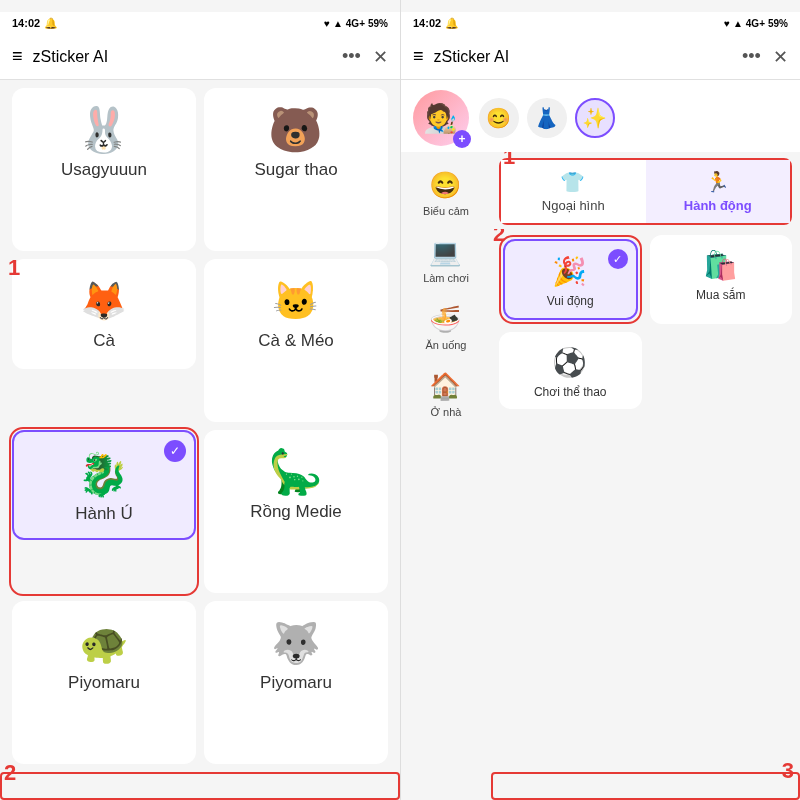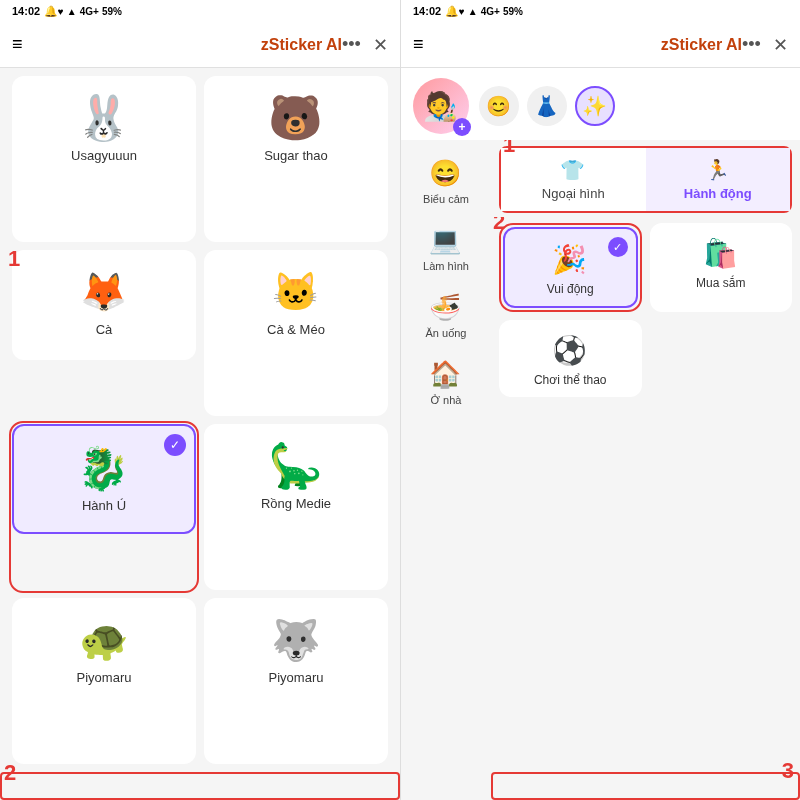--- a/index.html
+++ b/index.html
@@ -23,25 +23,27 @@
     }
 
     .panel + .panel {
       border-left: 1px solid #ddd;
     }
 
     
     .status-bar {
       background: #fff;
       display: flex;
+      justify-content: space-between;
       align-items: center;
       padding: 4px 12px;
       font-size: 11px;
       font-weight: 600;
       height: 22px;
+      margin-top: 12px;
     }
     .status-left { display: flex; align-items: center; gap: 4px; }
     .status-right { display: flex; align-items: center; gap: 3px; font-size: 10px; }
 
     
     .header {
       background: #fff;
       display: flex;
       align-items: center;
       padding: 8px 12px;
@@ -49,23 +51,22 @@
       border-bottom: 1px solid #e0e0e0;
     }
     .header-menu {
       font-size: 18px;
       margin-right: 10px;
       cursor: pointer;
     }
     .header-title {
       flex: 1;
       font-size: 16px;
-      font-weight: 700;
-      color: #c2410c;
-      text-align: right;
+      font-weight: 400;
+      color: #000000;
     }
     .header-dots {
       font-size: 18px;
       margin-right: 12px;
       color: #555;
     }
     .header-close {
       font-size: 18px;
       color: #555;
     }
@@ -115,21 +116,21 @@
       background: #7c4dff;
       border-radius: 50%;
       display: flex;
       align-items: center;
       justify-content: center;
       color: white;
       font-size: 12px;
     }
 
     .sticker-name {
-      font-size: 13px;
+      font-size: 17px;
       color: #333;
       text-align: center;
     }
 
     .btn-primary {
       width: 100%;
       background: #7c4dff;
       color: white;
       border: none;
       border-radius: 24px;
@@ -463,21 +464,21 @@
 
   <div class="right-content">
 
     <div class="category-sidebar">
       <div class="cat-item">
         <span class="cat-icon">😄</span>
         <span>Biểu cảm</span>
       </div>
       <div class="cat-item">
         <span class="cat-icon">💻</span>
-        <span>Làm hình</span>
+        <span>Làm chơi</span>
       </div>
       <div class="cat-item">
         <span class="cat-icon">🍜</span>
         <span>Ăn uống</span>
       </div>
       <div class="cat-item">
         <span class="cat-icon">🏠</span>
         <span>Ở nhà</span>
       </div>
     </div>

